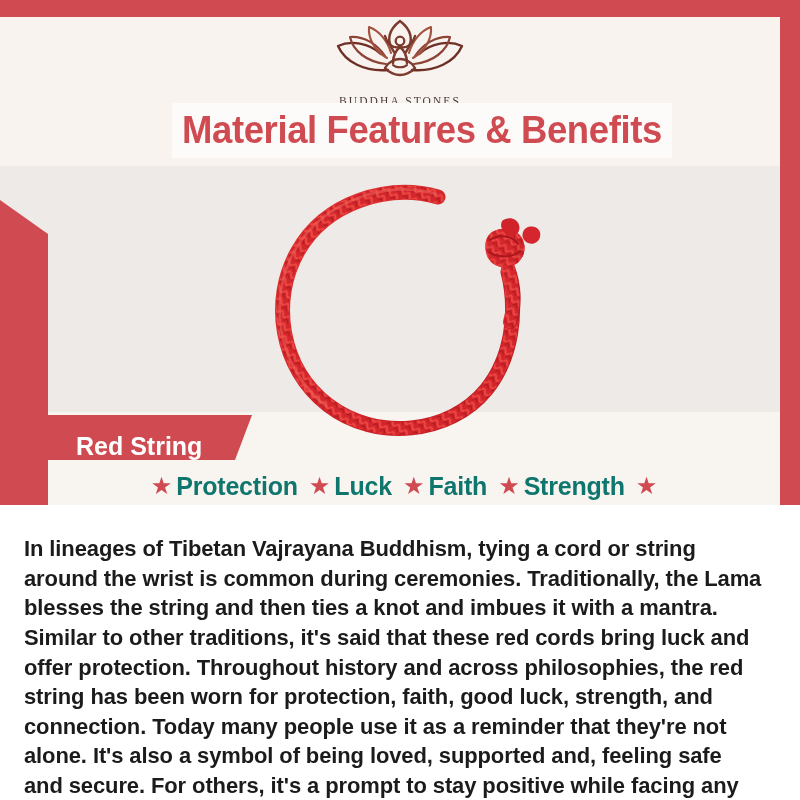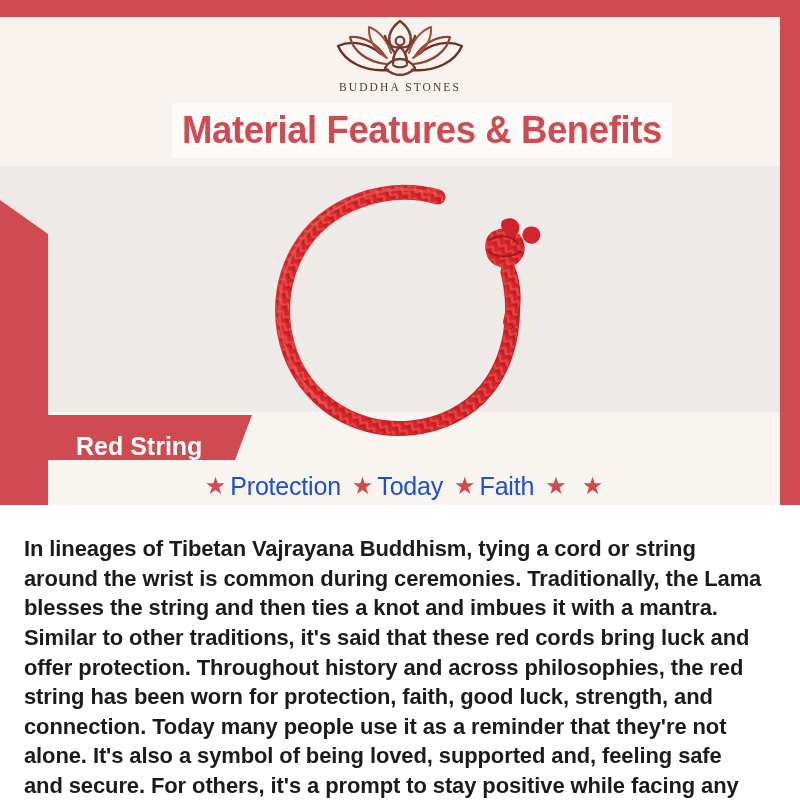--- a/index.html
+++ b/index.html
@@ -81,21 +81,21 @@
   .logo-mark {
     width: 150px;
     height: 62px;
     display: block;
   }
   .logo-word {
     font-family: "Liberation Serif", serif;
     font-size: 11.5px;
     letter-spacing: 2.1px;
     color: #4a3b36;
-    margin-top: 1px;
+    margin-top: 15px;
     white-space: nowrap;
   }
 
   
   .title-band {
     position: absolute;
     left: 172px; top: 103px;
     width: 500px; height: 55px;
     background: #fdfbf9;
     display: flex;
@@ -159,22 +159,22 @@
   .star {
     color: #cf4b51;
     font-size: 24px;
     line-height: 1;
     margin-right: 4px;
     display: inline-block;
   }
   .feature-label {
     font-family: "Liberation Sans Narrow", "Liberation Sans", sans-serif;
     font-size: 25px;
-    font-weight: normal;
-    color: #1d4ed8;
+    font-weight: bold;
+    color: #0f766e;
     letter-spacing: -0.2px;
   }
 
   
   .body-copy {
     position: absolute;
     left: 24px; top: 512px;
     width: 752px;
     font-family: "Liberation Sans Narrow", "Liberation Sans", sans-serif;
     font-size: 22.3px;
@@ -282,28 +282,29 @@
     <span class="ribbon-text">Red String</span>
   </div>
 
   <div class="features">
     <span class="feature">
       <span class="star">★</span>
       <span class="feature-label">Protection</span>
     </span>
     <span class="feature">
       <span class="star">★</span>
-      <span class="feature-label">Today</span>
+      <span class="feature-label">Luck</span>
     </span>
     <span class="feature">
       <span class="star">★</span>
       <span class="feature-label">Faith</span>
     </span>
     <span class="feature">
       <span class="star">★</span>
+      <span class="feature-label">Strength</span>
     </span>
     <span class="feature">
       <span class="star">★</span>
     </span>
   </div>
 
   <p class="body-copy">In lineages of Tibetan Vajrayana Buddhism, tying a cord or string around the wrist is common during ceremonies. Traditionally, the Lama blesses the string and then ties a knot and imbues it with a mantra. Similar to other traditions, it's said that these red cords bring luck and offer protection. Throughout history and across philosophies, the red string has been worn for protection, faith, good luck, strength, and connection. Today many people use it as a reminder that they're not alone. It's also a symbol of being loved, supported and, feeling safe and secure. For others, it's a prompt to stay positive while facing any adversity.</p>
 
 </div>
 

